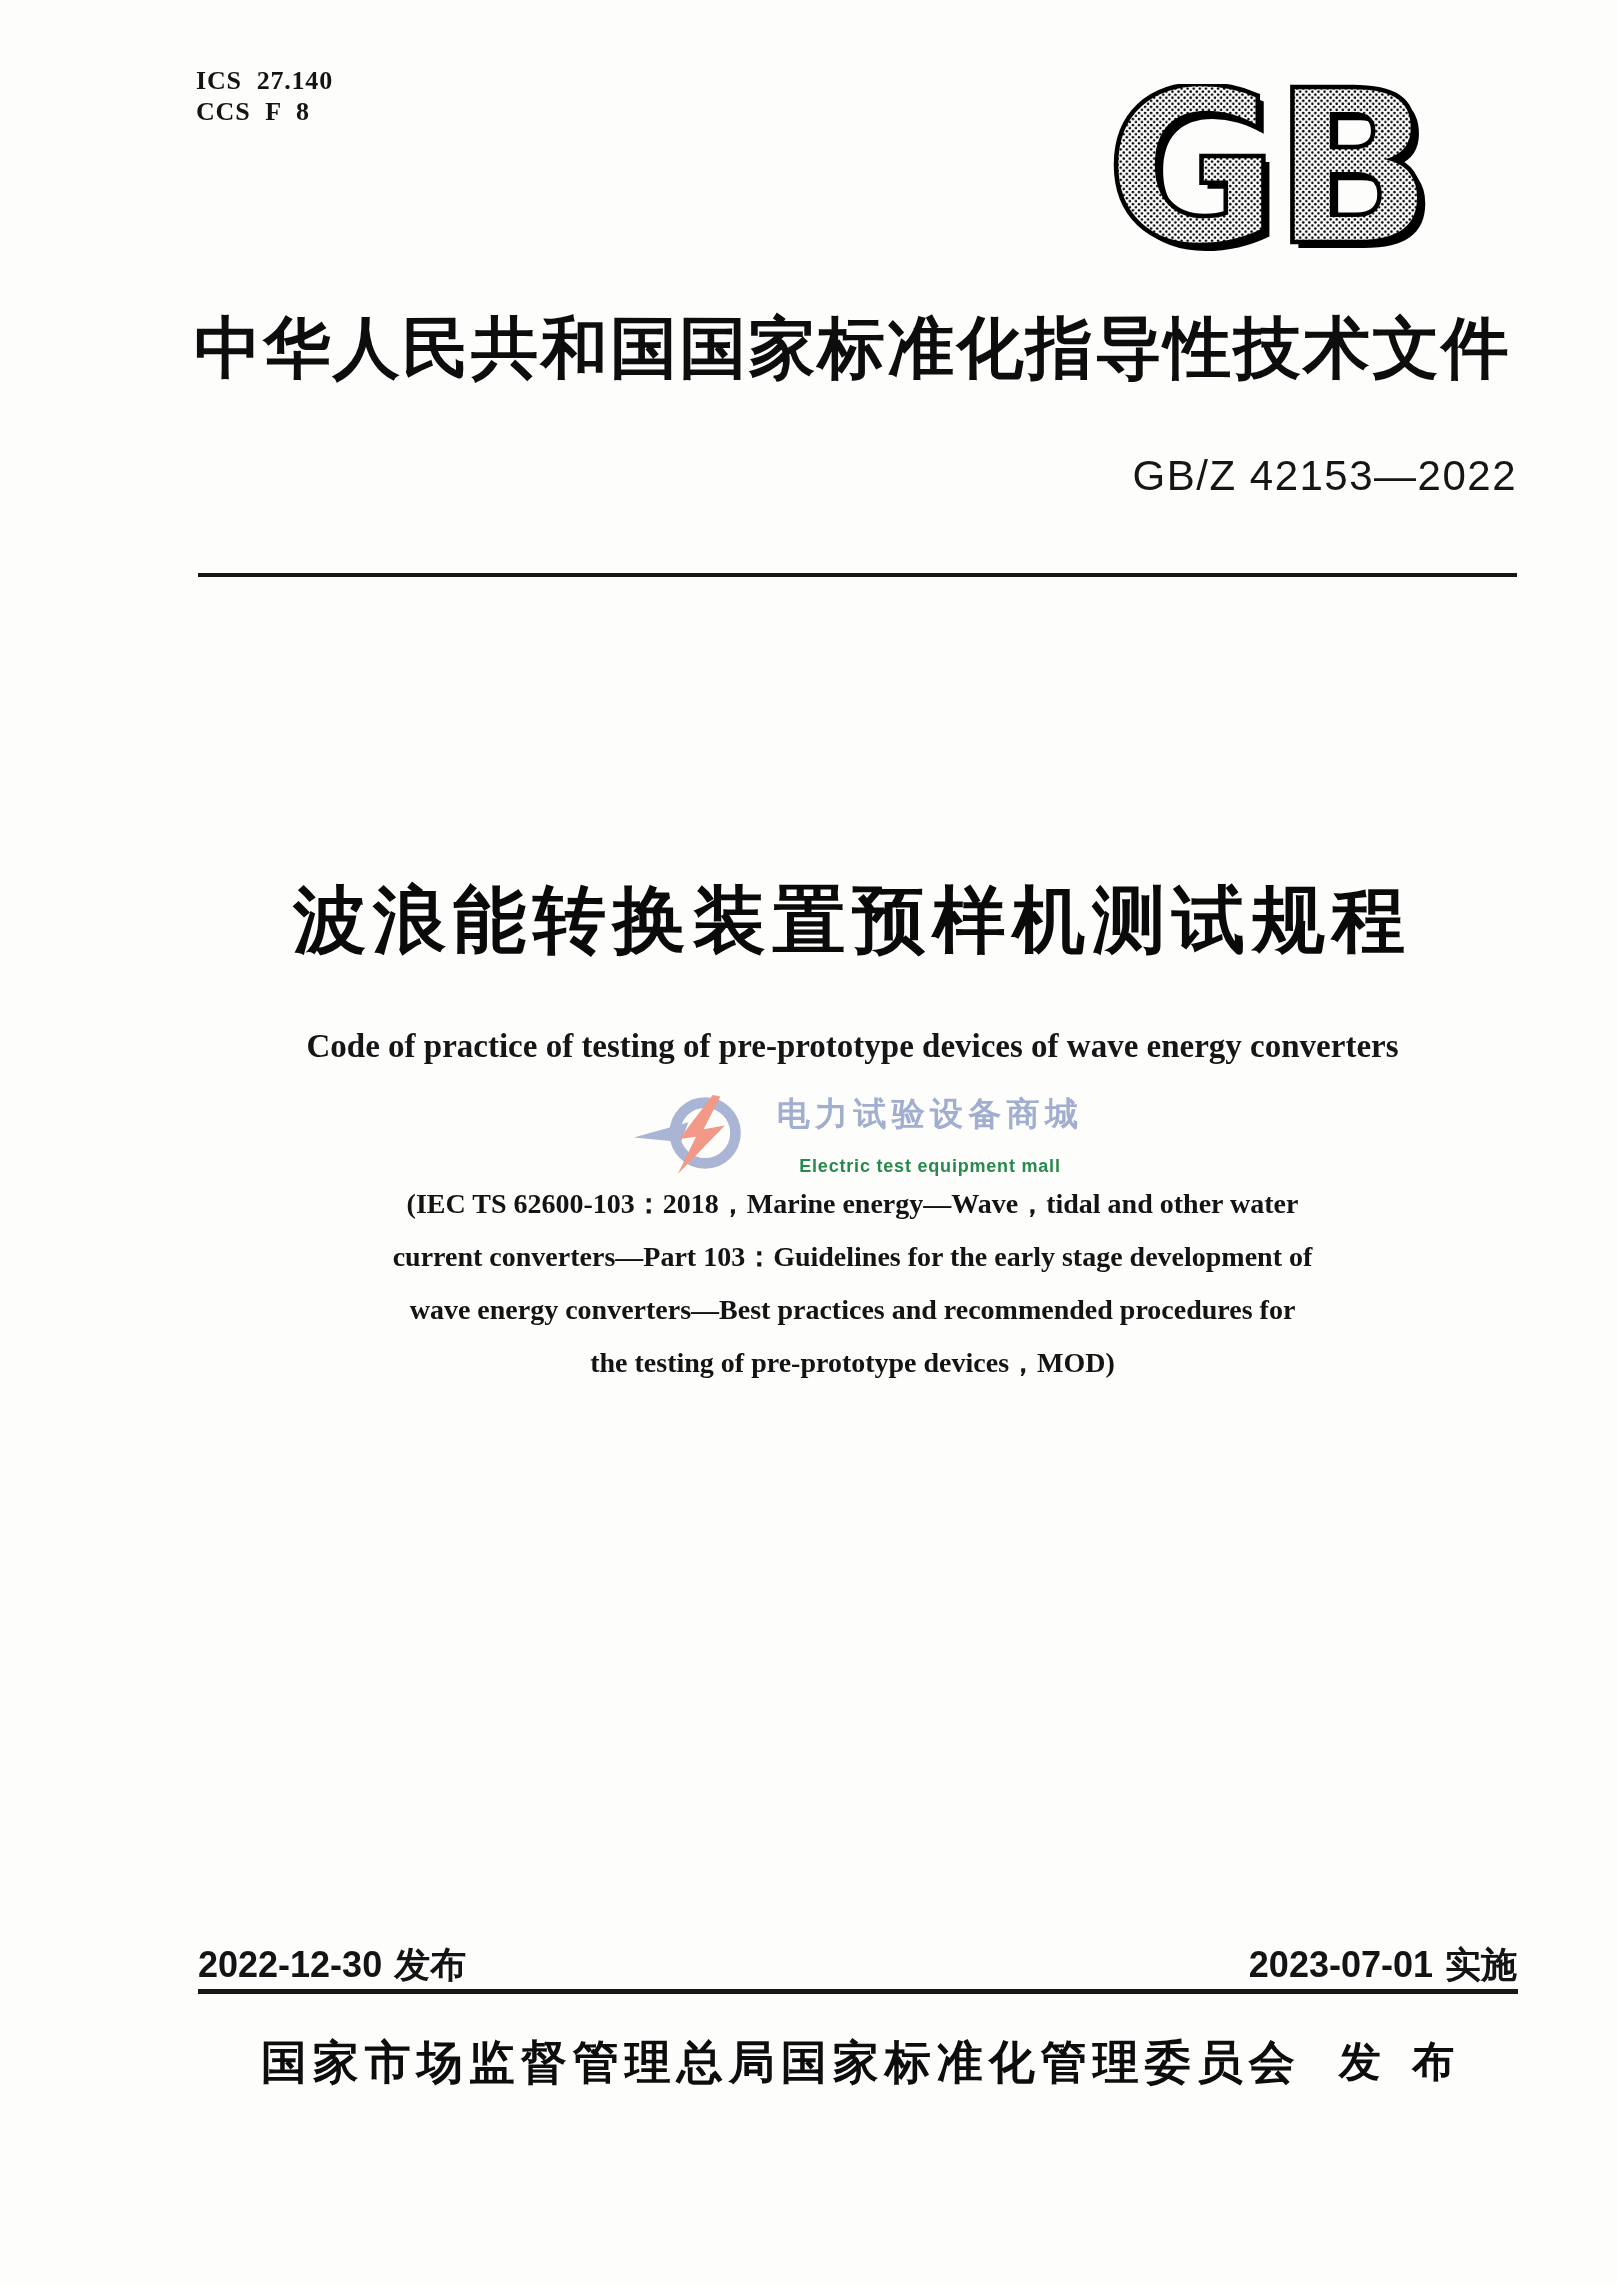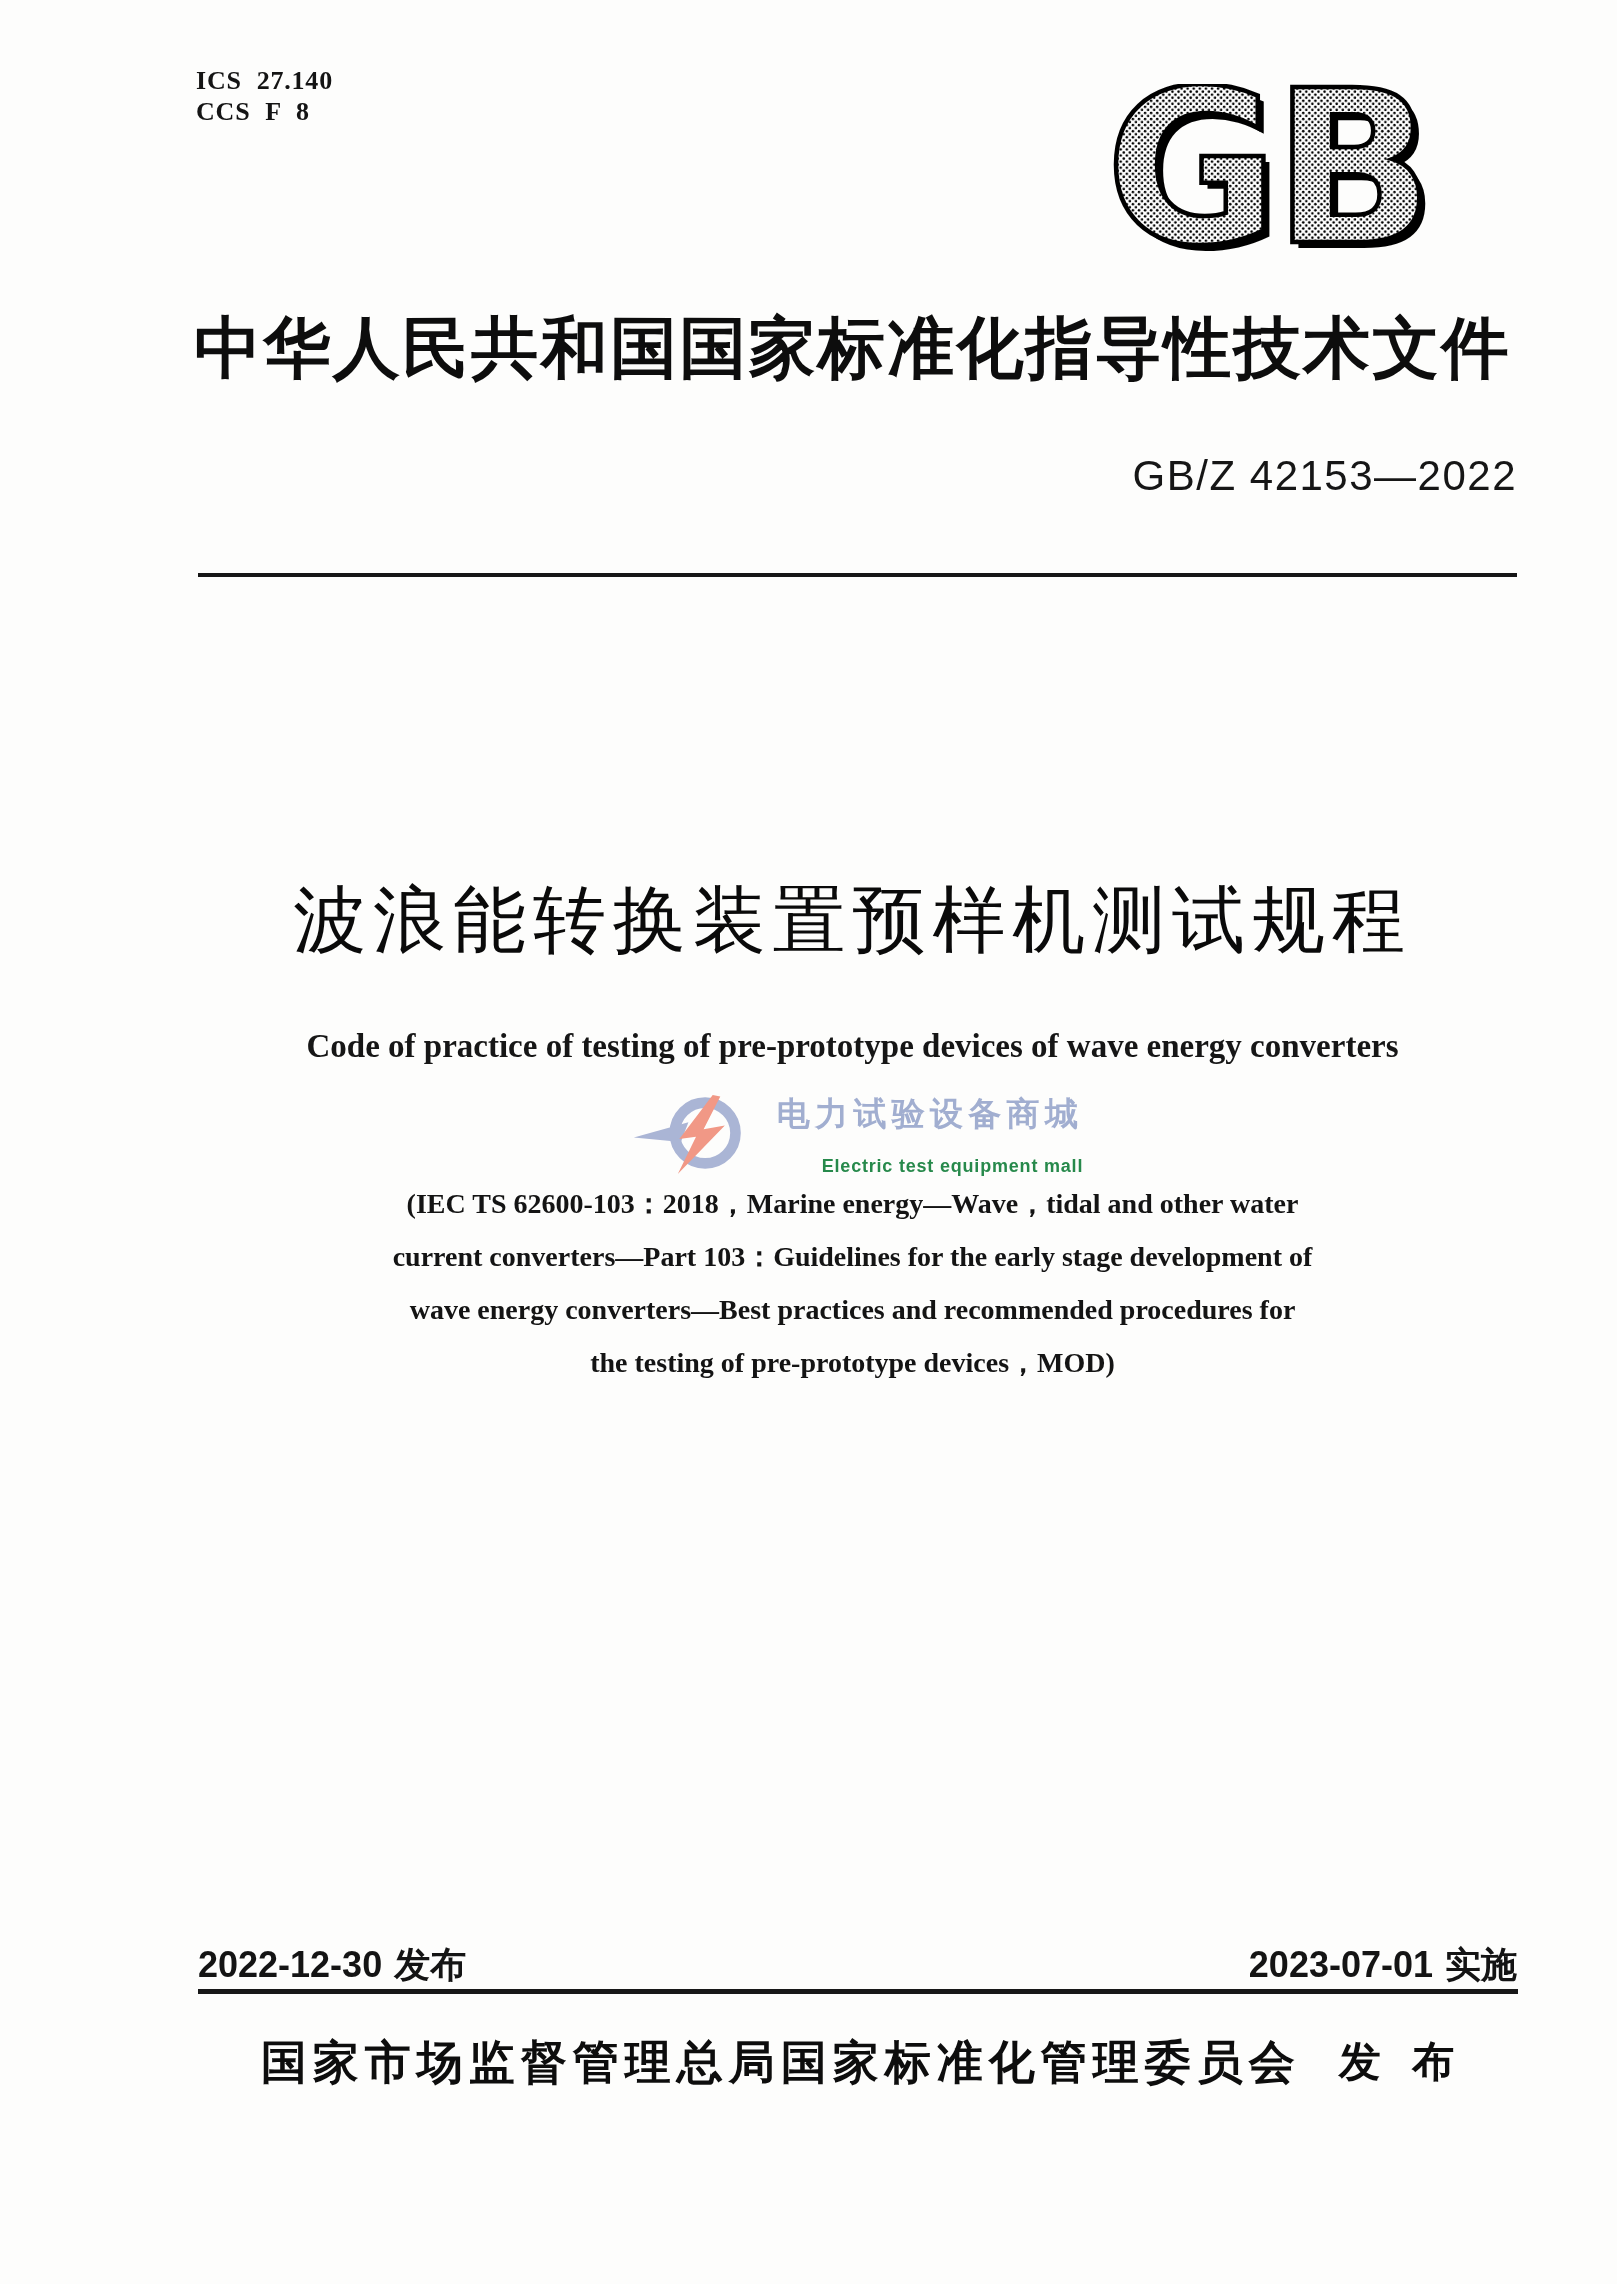--- a/index.html
+++ b/index.html
@@ -33,37 +33,37 @@
     top:452px;right:100px;
     font-family:"Liberation Sans","DejaVu Sans",sans-serif;
     font-weight:normal;font-size:42px;letter-spacing:1.5px;color:#161616;
   }
 
   .rule-top{left:198px;top:573px;width:1319px;height:3.8px;background:#161616;}
 
   
   .title-zh{
     left:175px;top:872px;width:1355px;
-    font-size:73px;font-weight:normal;letter-spacing:6.9px;
+    font-size:73px;font-weight:bold;letter-spacing:6.9px;
     text-align:center;white-space:nowrap;color:#0a0a0a;
   }
 
   
   .title-en{
     left:175px;top:1028px;width:1355px;
     font-size:33px;font-weight:bold;text-align:center;color:#161616;
   }
 
   
   .watermark{
     left:198px;top:1092px;width:1319px;
     display:flex;justify-content:center;align-items:center;gap:20px;
     opacity:.92;
   }
-  .wm-text{display:flex;flex-direction:column;align-items:flex-end;}
+  .wm-text{display:flex;flex-direction:column;align-items:center;}
   .wm-zh{
     font-family:"Liberation Sans","DejaVu Sans",sans-serif;
     font-size:33px;font-weight:bold;letter-spacing:5.3px;color:#9aa8cd;
   }
   .wm-en{
     font-family:"Liberation Sans","DejaVu Sans",sans-serif;
     font-size:18px;font-weight:bold;letter-spacing:0.8px;color:#15803d;margin-top:19px;
   }
 
   

